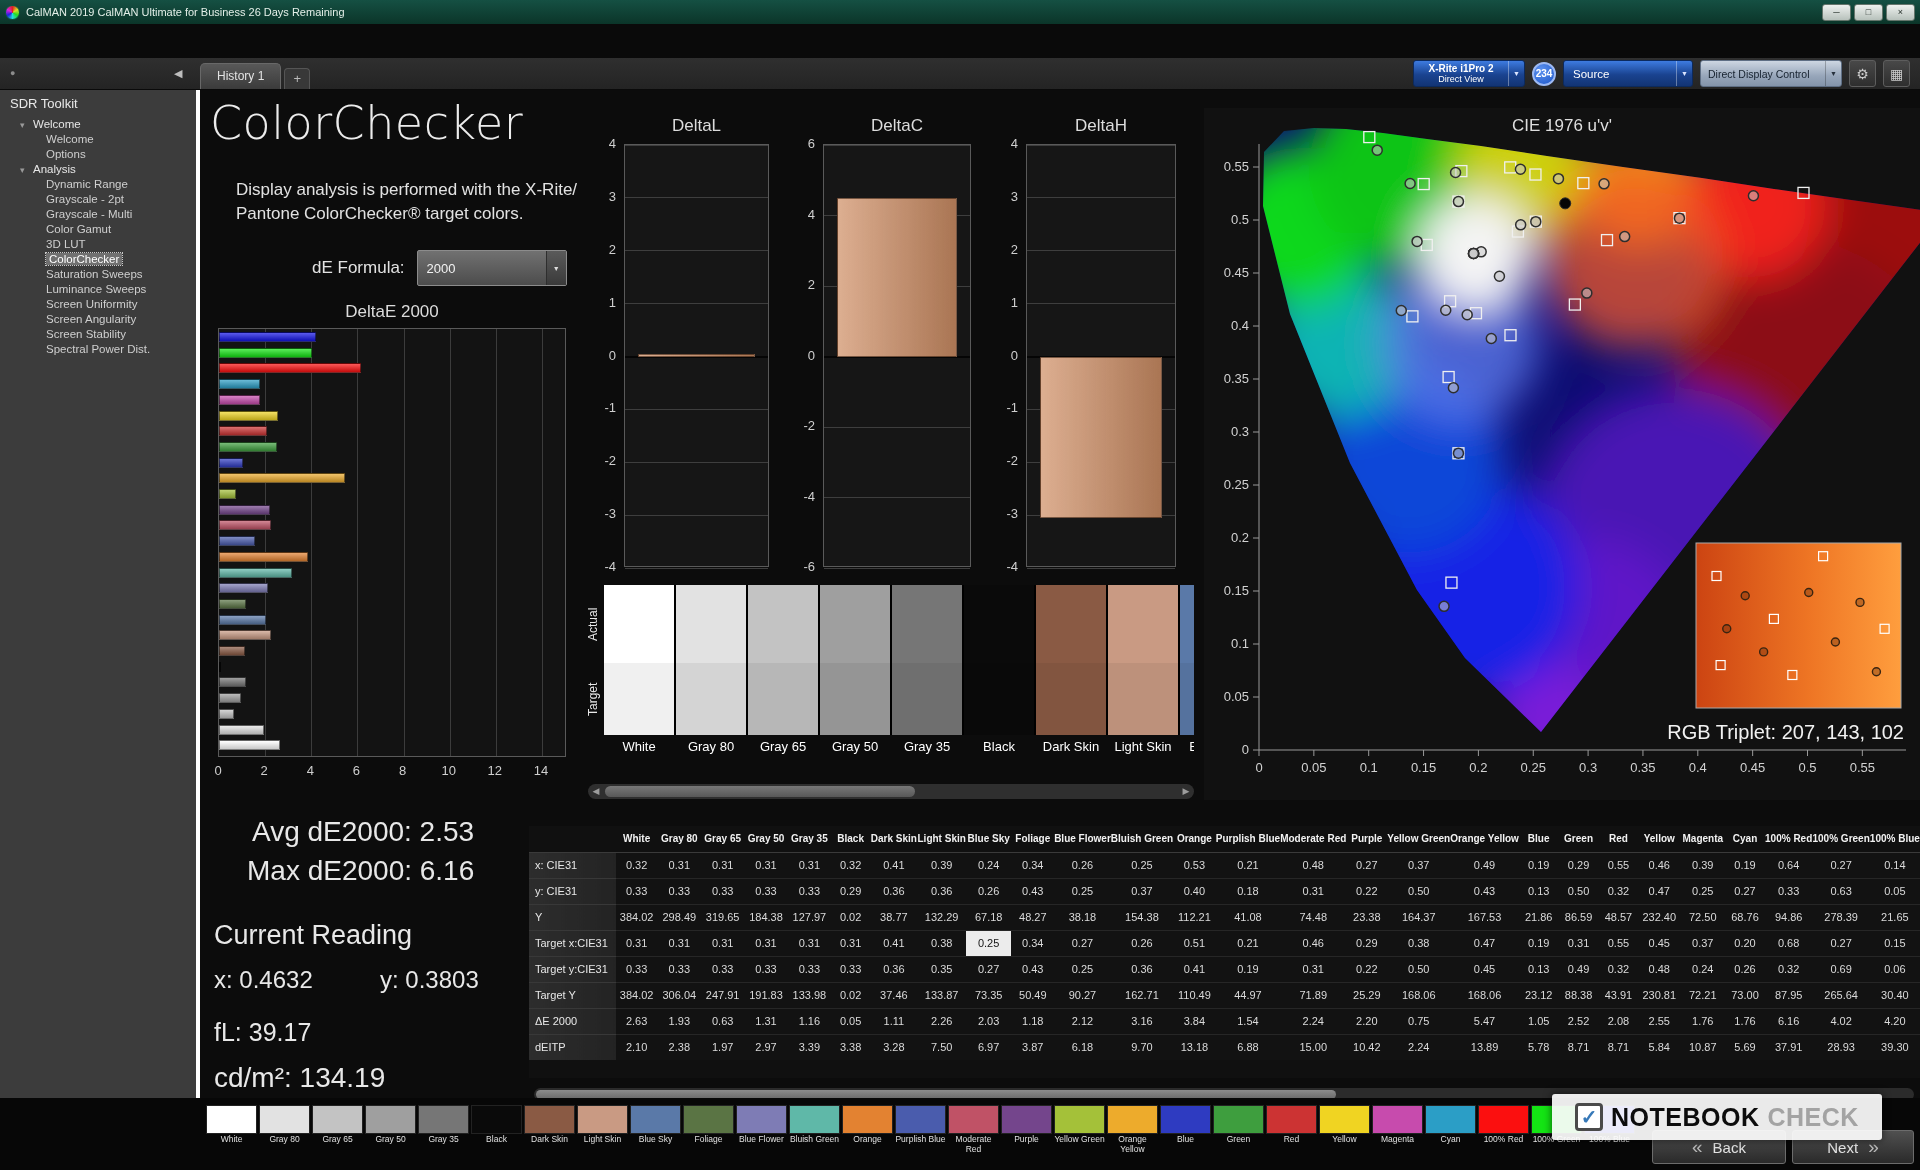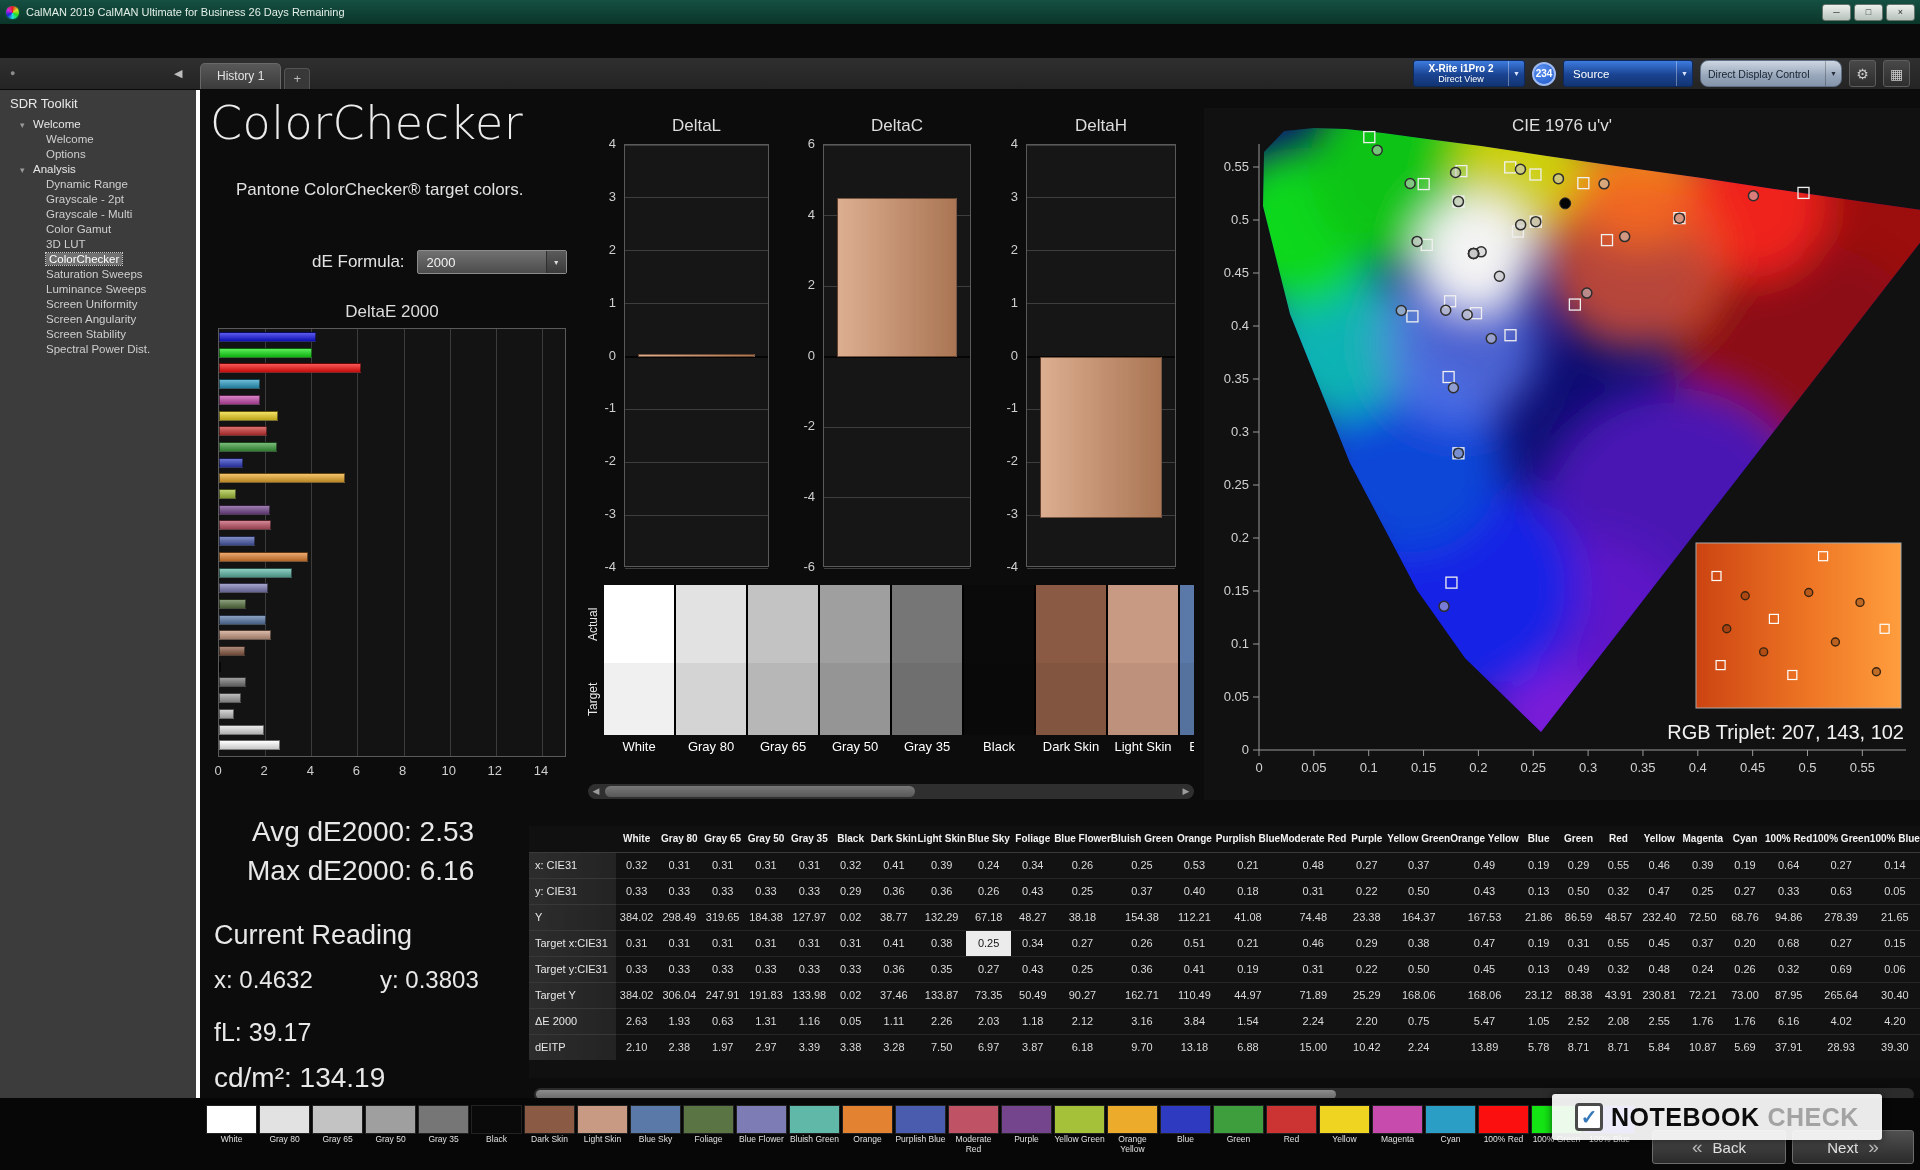--- a/index.html
+++ b/index.html
@@ -29,41 +29,41 @@
 #tab-controls{margin-left:auto;display:flex;align-items:center;gap:7px;padding-right:10px}
 .blue-dd{height:27px;background:linear-gradient(180deg,#3d7be0 0%,#1a4390 55%,#123474 100%);border:1px solid #0c2a5e;border-radius:3px;display:flex;align-items:center;color:#fff;cursor:pointer}
 .dd-arrow{width:16px;align-self:stretch;border-left:1px solid rgba(255,255,255,.35);display:flex;align-items:center;justify-content:center;font-size:7px;color:#dce6ff}
 #meter-dd{width:112px}
 .meter-text{flex:1;text-align:center;line-height:1.15}
 .mt1{font-size:10px;font-weight:bold}
 .mt2{font-size:9px}
 #meter-badge{width:24px;height:24px;border-radius:50%;background:radial-gradient(circle at 35% 30%,#5d92f0,#1b55c8);border:2px solid #9db9f2;color:#fff;font-size:10px;font-weight:bold;display:flex;align-items:center;justify-content:center;cursor:pointer}
 #source-dd{width:130px}
 #source-dd .lbl{flex:1;padding-left:9px;font-size:11.5px}
-#display-dd{width:142px;height:27px;background:linear-gradient(180deg,#cdd6e2 0%,#97a6ba 60%,#8494aa 100%);border:1px solid #5e6e84;border-radius:8px;display:flex;align-items:center;color:#16222f;cursor:pointer}
+#display-dd{width:142px;height:27px;background:linear-gradient(180deg,#cdd6e2 0%,#97a6ba 60%,#8494aa 100%);border:1px solid #5e6e84;border-radius:3px;display:flex;align-items:center;color:#16222f;cursor:pointer}
 #display-dd .lbl{flex:1;padding-left:7px;font-size:10.5px}
 #display-dd .dd-arrow{border-left:1px solid rgba(0,0,0,.25);color:#26303c}
 .sq-btn{width:27px;height:27px;background:linear-gradient(#484848,#2e2e2e);border:1px solid #5d5d5d;border-radius:3px;color:#cacaca;font-size:14px;display:flex;align-items:center;justify-content:center;cursor:pointer}
 
 
 #sidebar{position:absolute;left:0;top:90px;width:200px;height:1008px;background:#3c3c3c;border-right:4px solid #ffffff}
 #sdr-title{padding:6px 0 6px 10px;font-size:13px;color:#e9e9e9}
 #tree{font-size:11.5px;color:#cfcfcf}
 .tree-section{padding-left:20px;height:15px;line-height:15px;color:#e6e6e6;cursor:pointer}
 .tw{display:inline-block;width:13px;color:#9a9a9a;font-size:9px}
 .tree-item{padding-left:46px;height:15px;line-height:15px;cursor:pointer}
 .tree-item.selected span{background:#707070;color:#fff;outline:1px dotted #c9c9c9;padding:0 3px}
 
 
 #main{position:absolute;left:200px;top:90px;width:1720px;height:1008px;background:#0c0c0c}
 #page-title{position:absolute;left:10px;top:6px;font-size:46px;font-weight:200;color:#ececec;font-family:"DejaVu Sans","Liberation Sans",sans-serif;letter-spacing:.5px}
 #page-desc{position:absolute;left:36px;top:88px;width:380px;font-size:17px;color:#e2e2e2;line-height:1.4}
 #formula-row{position:absolute;left:112px;top:160px;display:flex;align-items:center;gap:12px}
 #formula-label{font-size:17px;color:#e2e2e2}
-#formula-select{width:150px;height:24px;background:linear-gradient(#717171,#4c4c4c);border:1px solid #8c8c8c;border-radius:2px;display:flex;align-items:center;color:#f2f2f2;font-size:13px;cursor:pointer}
+#formula-select{width:150px;height:36px;background:linear-gradient(#717171,#4c4c4c);border:1px solid #8c8c8c;border-radius:2px;display:flex;align-items:center;color:#f2f2f2;font-size:13px;cursor:pointer}
 #formula-select .val{flex:1;padding-left:9px}
 #formula-select .dd-arrow{border-left:1px solid #2e2e2e;background:linear-gradient(#5a5a5a,#3a3a3a);width:20px;color:#ddd}
 
 
 #dee-title{position:absolute;left:18px;top:212px;width:348px;text-align:center;font-size:17px;color:#dcdcdc}
 #dee-plot{position:absolute;left:18px;top:238px;width:348px;height:429px;background:#131313;border:1px solid #5a5a5a}
 .grid-v{position:absolute;top:0;bottom:0;width:1px;background:#3c3c3c}
 .hbar{position:absolute;left:0;height:10px;border:1px solid rgba(0,0,0,.5)}
 #dee-xticks{position:absolute;left:18px;top:673px;width:360px;height:16px}
 .xtick{position:absolute;transform:translateX(-50%);font-size:13px;color:#cfcfcf}
@@ -204,20 +204,21 @@
         <div class="tree-item"><span>Screen Uniformity</span></div>
         <div class="tree-item"><span>Screen Angularity</span></div>
         <div class="tree-item"><span>Screen Stability</span></div>
         <div class="tree-item"><span>Spectral Power Dist.</span></div>
       </div>
   </div>
 
   <div id="main">
     <div id="page-title">ColorChecker</div>
     <div id="page-desc">
+      <div>Display analysis is performed with the X-Rite/</div>
       <div>Pantone ColorChecker® target colors.</div>
     </div>
     <div id="formula-row">
       <span id="formula-label">dE Formula:</span>
       <div id="formula-select">
         <span class="val">2000</span>
         <span class="dd-arrow">▼</span>
       </div>
     </div>
 

